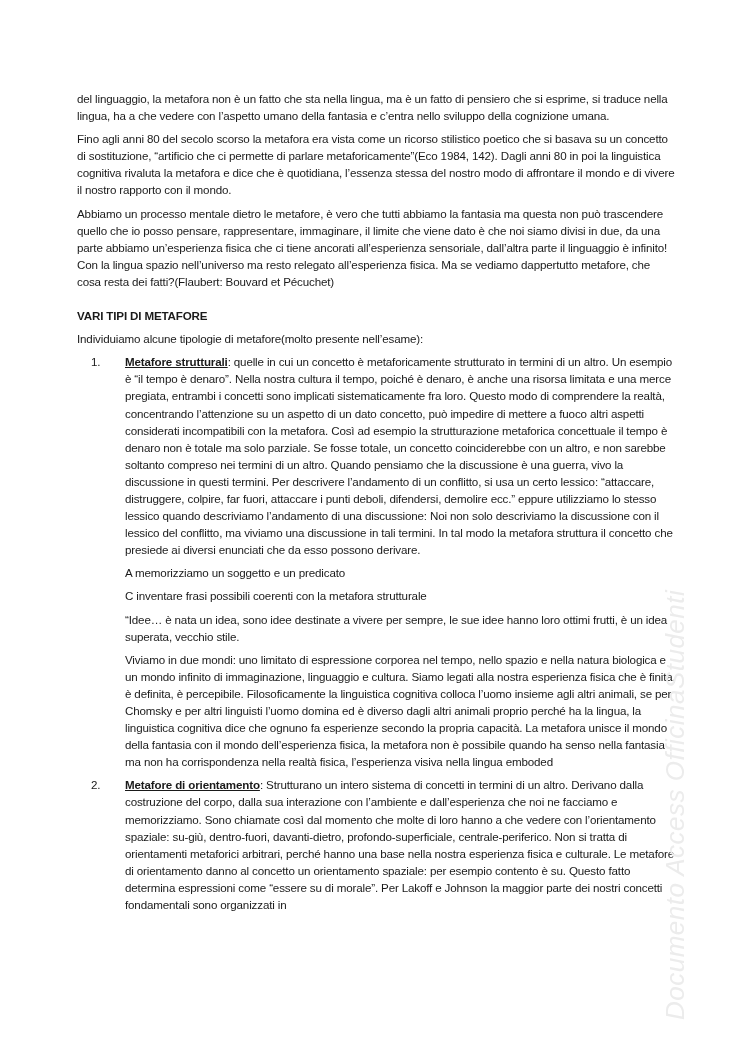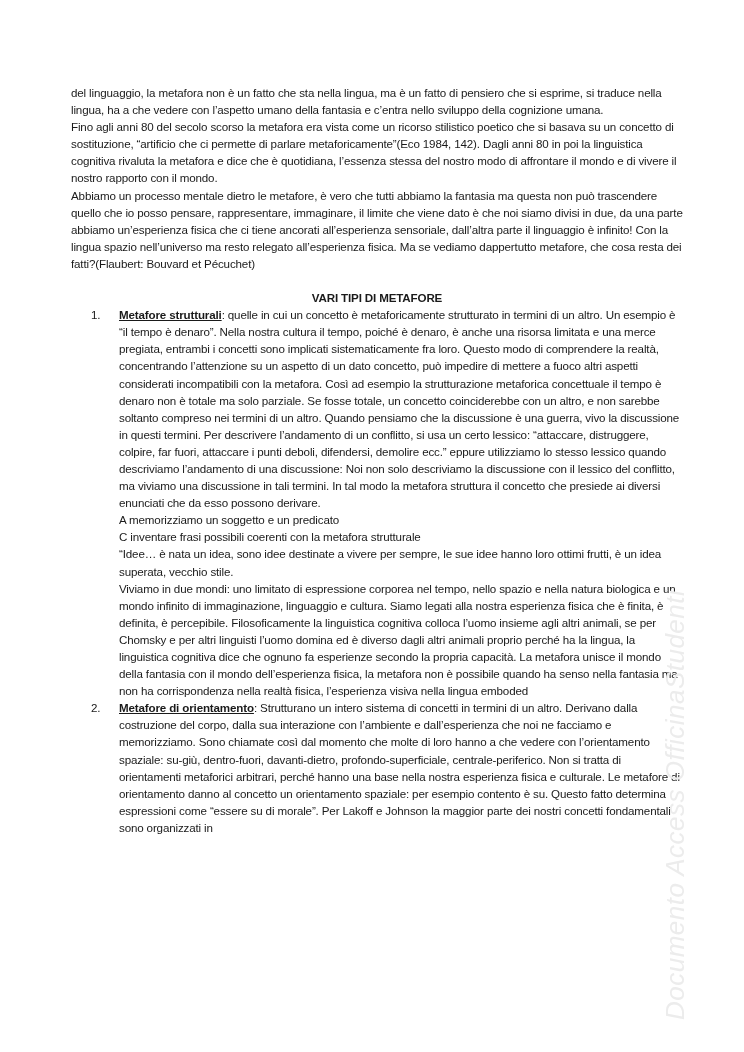--- a/index.html
+++ b/index.html
@@ -5,22 +5,22 @@
   html, body { margin: 0; padding: 0; background: #ffffff; }
   body { width: 744px; height: 1052px; position: relative; overflow: hidden; }
   .page {
     position: absolute; left: 0; top: 0; width: 744px; height: 1052px; background: #fff;
     font-family: "Liberation Sans", sans-serif; color: #1a1a1a;
   }
   .content {
     position: absolute; left: 71px; top: 84px; width: 612px;
     font-size: 11.6px; line-height: 17.1px; letter-spacing: -0.15px;
   }
-  p { margin: 0; }
-  .heading { font-weight: bold; margin-top: 17px; text-align: center; }
+  p { margin: 6px; }
+  .heading { font-weight: bold; margin-top: 17px; }
   ol { margin: 0; padding: 0; list-style: none; }
   ol li { position: relative; padding-left: 48px; }
   .num { position: absolute; left: 20px; top: 0; }
   .u { text-decoration: underline; font-weight: bold; }
   .watermark {
     position: absolute; left: 660px; top: 560px; transform-origin: left top;
     transform: rotate(-90deg) translate(-460px, 0);
     font-family: "Liberation Sans", sans-serif; font-style: italic;
     font-size: 26px; color: #ececec; white-space: nowrap; letter-spacing: 0.5px;
   }
@@ -28,20 +28,21 @@
 </head>
 <body>
 
 <div class="page">
   <div class="content">
     <p>del linguaggio, la metafora non è un fatto che sta nella lingua, ma è un fatto di pensiero che si esprime, si traduce nella lingua, ha a che vedere con l’aspetto umano della fantasia e c’entra nello sviluppo della cognizione umana.</p>
     <p>Fino agli anni 80 del secolo scorso la metafora era vista come un ricorso stilistico poetico che si basava su un concetto di sostituzione, “artificio che ci permette di parlare metaforicamente”(Eco 1984, 142). Dagli anni 80 in poi la linguistica cognitiva rivaluta la metafora e dice che è quotidiana, l’essenza stessa del nostro modo di affrontare il mondo e di vivere il nostro rapporto con il mondo.</p>
     <p>Abbiamo un processo mentale dietro le metafore, è vero che tutti abbiamo la fantasia ma questa non può trascendere quello che io posso pensare, rappresentare, immaginare, il limite che viene dato è che noi siamo divisi in due, da una parte abbiamo un’esperienza fisica che ci tiene ancorati all’esperienza sensoriale, dall’altra parte il linguaggio è infinito! Con la lingua spazio nell’universo ma resto relegato all’esperienza fisica.  Ma se vediamo dappertutto metafore, che cosa resta dei fatti?(Flaubert: Bouvard et Pécuchet)</p>
 
     <p class="heading">VARI TIPI DI METAFORE</p>
+    <p>Individuiamo alcune tipologie di metafore(molto presente nell’esame):</p>
 
     <ol>
       <li>
         <span class="num">1.</span>
         <p><span class="u">Metafore strutturali</span><span>: quelle in cui un concetto è metaforicamente strutturato in termini di un altro. Un esempio è “il tempo è denaro”. Nella nostra cultura il tempo, poiché è denaro, è anche una risorsa limitata e una merce pregiata, entrambi i concetti sono implicati sistematicamente fra loro. Questo modo di comprendere la realtà, concentrando l’attenzione su un aspetto di un dato concetto, può impedire di mettere a fuoco altri aspetti considerati incompatibili con la metafora. Così ad esempio la strutturazione metaforica concettuale il tempo è denaro non è totale ma solo parziale. Se fosse totale, un concetto coinciderebbe con un altro, e non sarebbe soltanto compreso nei termini di un altro. Quando pensiamo che la discussione è una guerra, vivo la discussione in questi termini. Per descrivere l’andamento di un conflitto, si usa un certo lessico: “attaccare, distruggere, colpire, far fuori, attaccare i punti deboli, difendersi, demolire ecc.” eppure utilizziamo lo stesso lessico quando descriviamo l’andamento di una discussione:  Noi non solo descriviamo la discussione con il lessico del conflitto, ma viviamo una discussione in tali termini. In tal modo la metafora struttura il concetto che presiede ai diversi enunciati che da esso possono derivare.</span></p>
         <p>A memorizziamo un soggetto e un predicato</p>
         <p>C inventare frasi possibili coerenti con la metafora strutturale</p>
         <p>“Idee… è nata un idea, sono idee destinate a vivere per sempre, le sue idee hanno loro ottimi frutti, è un idea superata, vecchio stile.</p>
         <p>Viviamo in due mondi: uno limitato di espressione corporea nel tempo, nello spazio e nella natura biologica e un mondo infinito di immaginazione, linguaggio e cultura. Siamo  legati alla nostra esperienza fisica che è finita, è definita, è percepibile. Filosoficamente la linguistica cognitiva colloca l’uomo insieme agli altri animali, se per Chomsky e per altri linguisti l’uomo domina ed è diverso dagli altri animali proprio perché ha la lingua, la linguistica cognitiva dice che ognuno fa esperienze secondo la propria capacità. La metafora unisce il mondo della fantasia con il mondo dell’esperienza fisica, la metafora non è possibile quando ha senso nella fantasia ma non ha corrispondenza nella realtà fisica, l’esperienza visiva nella lingua emboded</p>
       </li>

